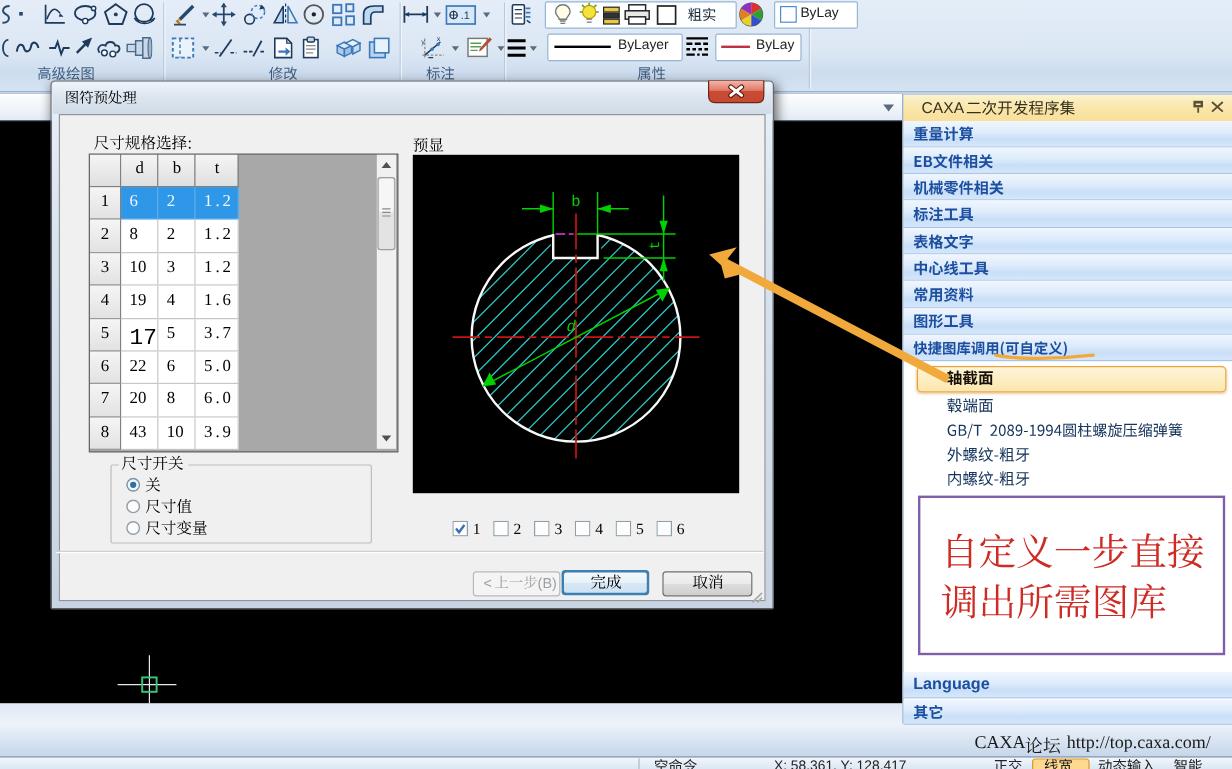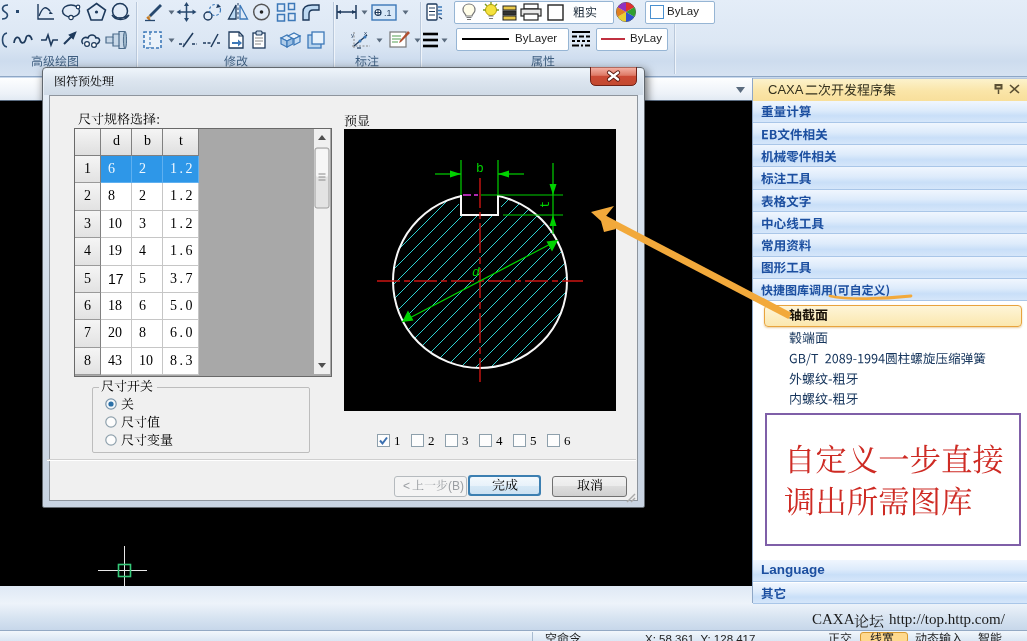--- a/index.html
+++ b/index.html
@@ -293,21 +293,21 @@
 <div class="abs" style="left:0;top:101px;width:752px;height:485px;background:#000;z-index:1"></div>
 <svg class="abs" style="left:90px;top:540px;z-index:2" width="70" height="47" viewBox="0 0 70 47">
     <g stroke="#E8E8E8" stroke-width="1">
       <path d="M8 30.5 L57 30.5"></path>
       <path d="M34.5 6 L34.5 46"></path>
     </g>
     <rect x="28.5" y="24.5" width="12" height="12" fill="none" stroke="#35C878" stroke-width="1.6"></rect>
   </svg>
 <div class="abs" style="left:0;top:586px;width:1027px;height:44px;background:linear-gradient(180deg,#DFE9F5 0%,#EDF3FA 40%,#D5E2F0 75%,#C7D7EA 100%);z-index:2"></div>
 <div class="lat" style="left:812px;top:611px;font-size:15px;color:#1A1A1A;font-family:'Liberation Serif',serif;z-index:3">CAXA</div>
-<div class="lat" style="left:889px;top:611px;font-size:15px;color:#1A1A1A;font-family:'Liberation Serif',serif;z-index:3">http://top.http.com/</div>
+<div class="lat" style="left:889px;top:611px;font-size:15px;color:#1A1A1A;font-family:'Liberation Serif',serif;z-index:3">http://top.caxa.com/</div>
 <div class="abs" style="left:0;top:630px;width:1027px;height:11px;background:linear-gradient(180deg,#F2F7FC,#D8E5F3);border-top:1px solid #93A9C4;z-index:3"></div>
 <div class="abs" style="left:532px;top:632px;width:1px;height:9px;background:#A8BBD0;z-index:4"></div>
 <div class="lat" style="left:645px;top:633px;font-size:11.5px;color:#222;z-index:4">X: 58.361,  Y: 128.417</div>
 <div class="abs" style="left:860px;top:632px;width:46px;height:9px;background:#FFD98E;border:1px solid #D89A30;border-radius:3px;z-index:4"></div>
 <svg style="position:absolute;left:545px;top:630.4px;z-index:4;" width="39" height="17" viewBox="0 -12.6 39 17">
     <path d="M6.8 -6.4C8 -5.8 9.6 -4.9 10.4 -4.3L11 -5C10.2 -5.5 8.5 -6.4 7.3 -7ZM4.6 -7.1C3.7 -6.3 2.4 -5.5 1 -5L1.5 -4.2C3 -4.8 4.3 -5.7 5.2 -6.5ZM0.9 -0.3V0.6H11.1V-0.3H6.5V-3.3H9.9V-4.1H2.2V-3.3H5.5V-0.3ZM5.1 -9.9C5.3 -9.5 5.5 -9 5.7 -8.6H0.9V-5.9H1.8V-7.8H10.2V-6.2H11.1V-8.6H6.8C6.6 -9.1 6.3 -9.7 6 -10.2Z M18.1 -10.2C16.9 -8.6 14.6 -7.1 12.4 -6.5C12.6 -6.3 12.8 -5.9 12.9 -5.6C13.8 -5.9 14.7 -6.3 15.6 -6.9V-6.1H20.4V-6.9C21.2 -6.4 22.1 -6 22.9 -5.7C23.1 -6 23.4 -6.3 23.6 -6.6C21.7 -7 19.7 -8.2 18.6 -9.4L18.8 -9.7ZM15.6 -6.9C16.5 -7.5 17.4 -8.1 18 -8.8C18.7 -8.1 19.5 -7.5 20.3 -6.9ZM13.5 -5.1V0H14.4V-1H17.2V-5.1ZM14.4 -4.3H16.3V-1.8H14.4ZM18.5 -5.1V1H19.3V-4.3H21.6V-1.7C21.6 -1.6 21.6 -1.5 21.4 -1.5C21.3 -1.5 20.7 -1.5 20 -1.5C20.1 -1.3 20.2 -0.9 20.3 -0.7C21.2 -0.7 21.8 -0.7 22.1 -0.8C22.4 -1 22.5 -1.2 22.5 -1.7V-5.1Z M28.8 -6.7C29.5 -6.2 30.3 -5.4 30.6 -4.8L31.3 -5.4C30.9 -5.9 30.1 -6.7 29.4 -7.2ZM26 -4.5V-3.7H32.5C31.9 -3 31 -2.1 30.2 -1.3C29.5 -1.7 28.9 -2.1 28.3 -2.4L27.7 -1.8C29 -1 30.7 0.2 31.6 1L32.2 0.3C31.9 -0 31.4 -0.4 30.9 -0.8C32.1 -1.9 33.4 -3.2 34.3 -4.2L33.6 -4.6L33.4 -4.5ZM30.1 -10.1C28.9 -8.4 26.6 -6.8 24.4 -5.9C24.7 -5.7 24.9 -5.4 25.1 -5.1C26.9 -6 28.7 -7.2 30 -8.7C31.4 -7.3 33.4 -5.9 35 -5.2C35.2 -5.4 35.5 -5.8 35.7 -6C34 -6.6 31.9 -8 30.6 -9.3L30.9 -9.7Z" fill="#222"></path>
   </svg>
 <svg style="position:absolute;left:828px;top:630.4px;z-index:4;" width="27" height="17" viewBox="0 -12.6 27 17">
     <path d="M2.3 -6.1V-0.5H0.6V0.4H11.4V-0.5H6.8V-4.2H10.5V-5.1H6.8V-8.3H11V-9.2H1.1V-8.3H5.8V-0.5H3.2V-6.1Z M15.8 -7.2C15.1 -6.3 13.9 -5.3 12.8 -4.7C13 -4.6 13.4 -4.2 13.5 -4C14.6 -4.7 15.9 -5.8 16.7 -6.8ZM19.4 -6.7C20.5 -5.9 21.9 -4.8 22.5 -4L23.2 -4.6C22.6 -5.3 21.2 -6.4 20.1 -7.2ZM16.2 -5.1 15.4 -4.8C15.9 -3.6 16.5 -2.6 17.4 -1.8C16.1 -0.9 14.5 -0.2 12.6 0.2C12.7 0.4 13 0.8 13.1 1C15 0.5 16.7 -0.2 18 -1.2C19.3 -0.2 20.9 0.5 22.9 0.9C23 0.6 23.3 0.3 23.5 0.1C21.6 -0.3 20 -0.9 18.7 -1.8C19.6 -2.6 20.2 -3.6 20.7 -4.9L19.8 -5.1C19.4 -4 18.8 -3.1 18 -2.4C17.2 -3.1 16.6 -4 16.2 -5.1ZM17 -9.9C17.3 -9.4 17.6 -8.8 17.8 -8.4H12.8V-7.5H23.2V-8.4H18.2L18.7 -8.6C18.6 -9 18.2 -9.7 17.9 -10.2Z" fill="#222"></path>
   </svg>
@@ -382,49 +382,49 @@
 <div class="lat" style="left:75px;top:243.2px;width:25px;text-align:center;font-family:'Liberation Serif',serif;font-size:14px;color:#000;z-index:14">4</div>
 <div class="abs" style="left:101px;top:238.2px;width:30px;height:26.4px;background:#FFF;border-right:1px solid #C6C6C6;border-bottom:1px solid #C6C6C6;z-index:13"></div>
 <div class="lat" style="left:108px;top:243.2px;font-family:'Liberation Serif',serif;font-size:14px;color:#000;z-index:14">19</div>
 <div class="abs" style="left:132px;top:238.2px;width:30px;height:26.4px;background:#FFF;border-right:1px solid #C6C6C6;border-bottom:1px solid #C6C6C6;z-index:13"></div>
 <div class="lat" style="left:139px;top:243.2px;font-family:'Liberation Serif',serif;font-size:14px;color:#000;z-index:14">4</div>
 <div class="abs" style="left:163px;top:238.2px;width:35px;height:26.4px;background:#FFF;border-right:1px solid #C6C6C6;border-bottom:1px solid #C6C6C6;z-index:13"></div>
 <div class="lat" style="left:170px;top:243.2px;letter-spacing:2.5px;font-family:'Liberation Serif',serif;font-size:14px;color:#000;z-index:14">1.6</div>
 <div class="abs" style="left:75px;top:265.6px;width:25px;height:26.4px;background:linear-gradient(180deg,#F5F5F5,#E2E2E2);border-right:1px solid #808080;border-bottom:1px solid #9A9A9A;z-index:13"></div>
 <div class="lat" style="left:75px;top:270.6px;width:25px;text-align:center;font-family:'Liberation Serif',serif;font-size:14px;color:#000;z-index:14">5</div>
 <div class="abs" style="left:101px;top:265.6px;width:30px;height:26.4px;background:#FFF;border-right:1px solid #C6C6C6;border-bottom:1px solid #C6C6C6;z-index:13"></div>
-<div class="lat" style="left:108px;top:270.6px;font-family:Liberation Sans, sans-serif;font-size:14px;color:#000;z-index:14">17</div>
+<div class="lat" style="left:108px;top:270.6px;font-family:Liberation Mono, monospace;font-size:19px;color:#000;z-index:14">17</div>
 <div class="abs" style="left:132px;top:265.6px;width:30px;height:26.4px;background:#FFF;border-right:1px solid #C6C6C6;border-bottom:1px solid #C6C6C6;z-index:13"></div>
 <div class="lat" style="left:139px;top:270.6px;font-family:'Liberation Serif',serif;font-size:14px;color:#000;z-index:14">5</div>
 <div class="abs" style="left:163px;top:265.6px;width:35px;height:26.4px;background:#FFF;border-right:1px solid #C6C6C6;border-bottom:1px solid #C6C6C6;z-index:13"></div>
 <div class="lat" style="left:170px;top:270.6px;letter-spacing:2.5px;font-family:'Liberation Serif',serif;font-size:14px;color:#000;z-index:14">3.7</div>
 <div class="abs" style="left:75px;top:293.0px;width:25px;height:26.4px;background:linear-gradient(180deg,#F5F5F5,#E2E2E2);border-right:1px solid #808080;border-bottom:1px solid #9A9A9A;z-index:13"></div>
 <div class="lat" style="left:75px;top:298.0px;width:25px;text-align:center;font-family:'Liberation Serif',serif;font-size:14px;color:#000;z-index:14">6</div>
 <div class="abs" style="left:101px;top:293.0px;width:30px;height:26.4px;background:#FFF;border-right:1px solid #C6C6C6;border-bottom:1px solid #C6C6C6;z-index:13"></div>
-<div class="lat" style="left:108px;top:298.0px;font-family:'Liberation Serif',serif;font-size:14px;color:#000;z-index:14">18</div>
+<div class="lat" style="left:108px;top:298.0px;font-family:'Liberation Serif',serif;font-size:14px;color:#000;z-index:14">22</div>
 <div class="abs" style="left:132px;top:293.0px;width:30px;height:26.4px;background:#FFF;border-right:1px solid #C6C6C6;border-bottom:1px solid #C6C6C6;z-index:13"></div>
 <div class="lat" style="left:139px;top:298.0px;font-family:'Liberation Serif',serif;font-size:14px;color:#000;z-index:14">6</div>
 <div class="abs" style="left:163px;top:293.0px;width:35px;height:26.4px;background:#FFF;border-right:1px solid #C6C6C6;border-bottom:1px solid #C6C6C6;z-index:13"></div>
 <div class="lat" style="left:170px;top:298.0px;letter-spacing:2.5px;font-family:'Liberation Serif',serif;font-size:14px;color:#000;z-index:14">5.0</div>
 <div class="abs" style="left:75px;top:320.4px;width:25px;height:26.4px;background:linear-gradient(180deg,#F5F5F5,#E2E2E2);border-right:1px solid #808080;border-bottom:1px solid #9A9A9A;z-index:13"></div>
 <div class="lat" style="left:75px;top:325.4px;width:25px;text-align:center;font-family:'Liberation Serif',serif;font-size:14px;color:#000;z-index:14">7</div>
 <div class="abs" style="left:101px;top:320.4px;width:30px;height:26.4px;background:#FFF;border-right:1px solid #C6C6C6;border-bottom:1px solid #C6C6C6;z-index:13"></div>
 <div class="lat" style="left:108px;top:325.4px;font-family:'Liberation Serif',serif;font-size:14px;color:#000;z-index:14">20</div>
 <div class="abs" style="left:132px;top:320.4px;width:30px;height:26.4px;background:#FFF;border-right:1px solid #C6C6C6;border-bottom:1px solid #C6C6C6;z-index:13"></div>
 <div class="lat" style="left:139px;top:325.4px;font-family:'Liberation Serif',serif;font-size:14px;color:#000;z-index:14">8</div>
 <div class="abs" style="left:163px;top:320.4px;width:35px;height:26.4px;background:#FFF;border-right:1px solid #C6C6C6;border-bottom:1px solid #C6C6C6;z-index:13"></div>
 <div class="lat" style="left:170px;top:325.4px;letter-spacing:2.5px;font-family:'Liberation Serif',serif;font-size:14px;color:#000;z-index:14">6.0</div>
 <div class="abs" style="left:75px;top:347.8px;width:25px;height:26.4px;background:linear-gradient(180deg,#F5F5F5,#E2E2E2);border-right:1px solid #808080;border-bottom:1px solid #9A9A9A;z-index:13"></div>
 <div class="lat" style="left:75px;top:352.8px;width:25px;text-align:center;font-family:'Liberation Serif',serif;font-size:14px;color:#000;z-index:14">8</div>
 <div class="abs" style="left:101px;top:347.8px;width:30px;height:26.4px;background:#FFF;border-right:1px solid #C6C6C6;border-bottom:1px solid #C6C6C6;z-index:13"></div>
 <div class="lat" style="left:108px;top:352.8px;font-family:'Liberation Serif',serif;font-size:14px;color:#000;z-index:14">43</div>
 <div class="abs" style="left:132px;top:347.8px;width:30px;height:26.4px;background:#FFF;border-right:1px solid #C6C6C6;border-bottom:1px solid #C6C6C6;z-index:13"></div>
 <div class="lat" style="left:139px;top:352.8px;font-family:'Liberation Serif',serif;font-size:14px;color:#000;z-index:14">10</div>
 <div class="abs" style="left:163px;top:347.8px;width:35px;height:26.4px;background:#FFF;border-right:1px solid #C6C6C6;border-bottom:1px solid #C6C6C6;z-index:13"></div>
-<div class="lat" style="left:170px;top:352.8px;letter-spacing:2.5px;font-family:'Liberation Serif',serif;font-size:14px;color:#000;z-index:14">8.3</div>
+<div class="lat" style="left:170px;top:352.8px;letter-spacing:2.5px;font-family:'Liberation Serif',serif;font-size:14px;color:#000;z-index:14">3.9</div>
 <div class="abs" style="left:314px;top:129px;width:16px;height:245px;background:#F0F0F0;z-index:13"></div>
 <svg class="abs" style="left:314px;top:129px;z-index:14" width="16" height="245" viewBox="0 0 16 245">
     <path d="M8 6 L12 11 L4 11 Z" fill="#505050"></path>
     <path d="M8 239 L12 234 L4 234 Z" fill="#505050"></path>
     <rect x="1" y="19" width="14" height="60" rx="2" fill="#E3E3E3" stroke="#9D9D9D"></rect>
     <rect x="2" y="20" width="12" height="28" rx="2" fill="#F6F6F6"></rect>
     <path d="M4.5 45 L11.5 45 M4.5 48 L11.5 48 M4.5 51 L11.5 51" stroke="#8A8A8A" stroke-width="1"></path>
   </svg>
 <div class="abs" style="left:92px;top:387px;width:216px;height:64px;border:1px solid #BDBDBD;border-radius:2px;z-index:12"></div>
 <div class="abs" style="left:99px;top:380px;width:58px;height:14px;background:#F0F0F0;z-index:13"></div>

